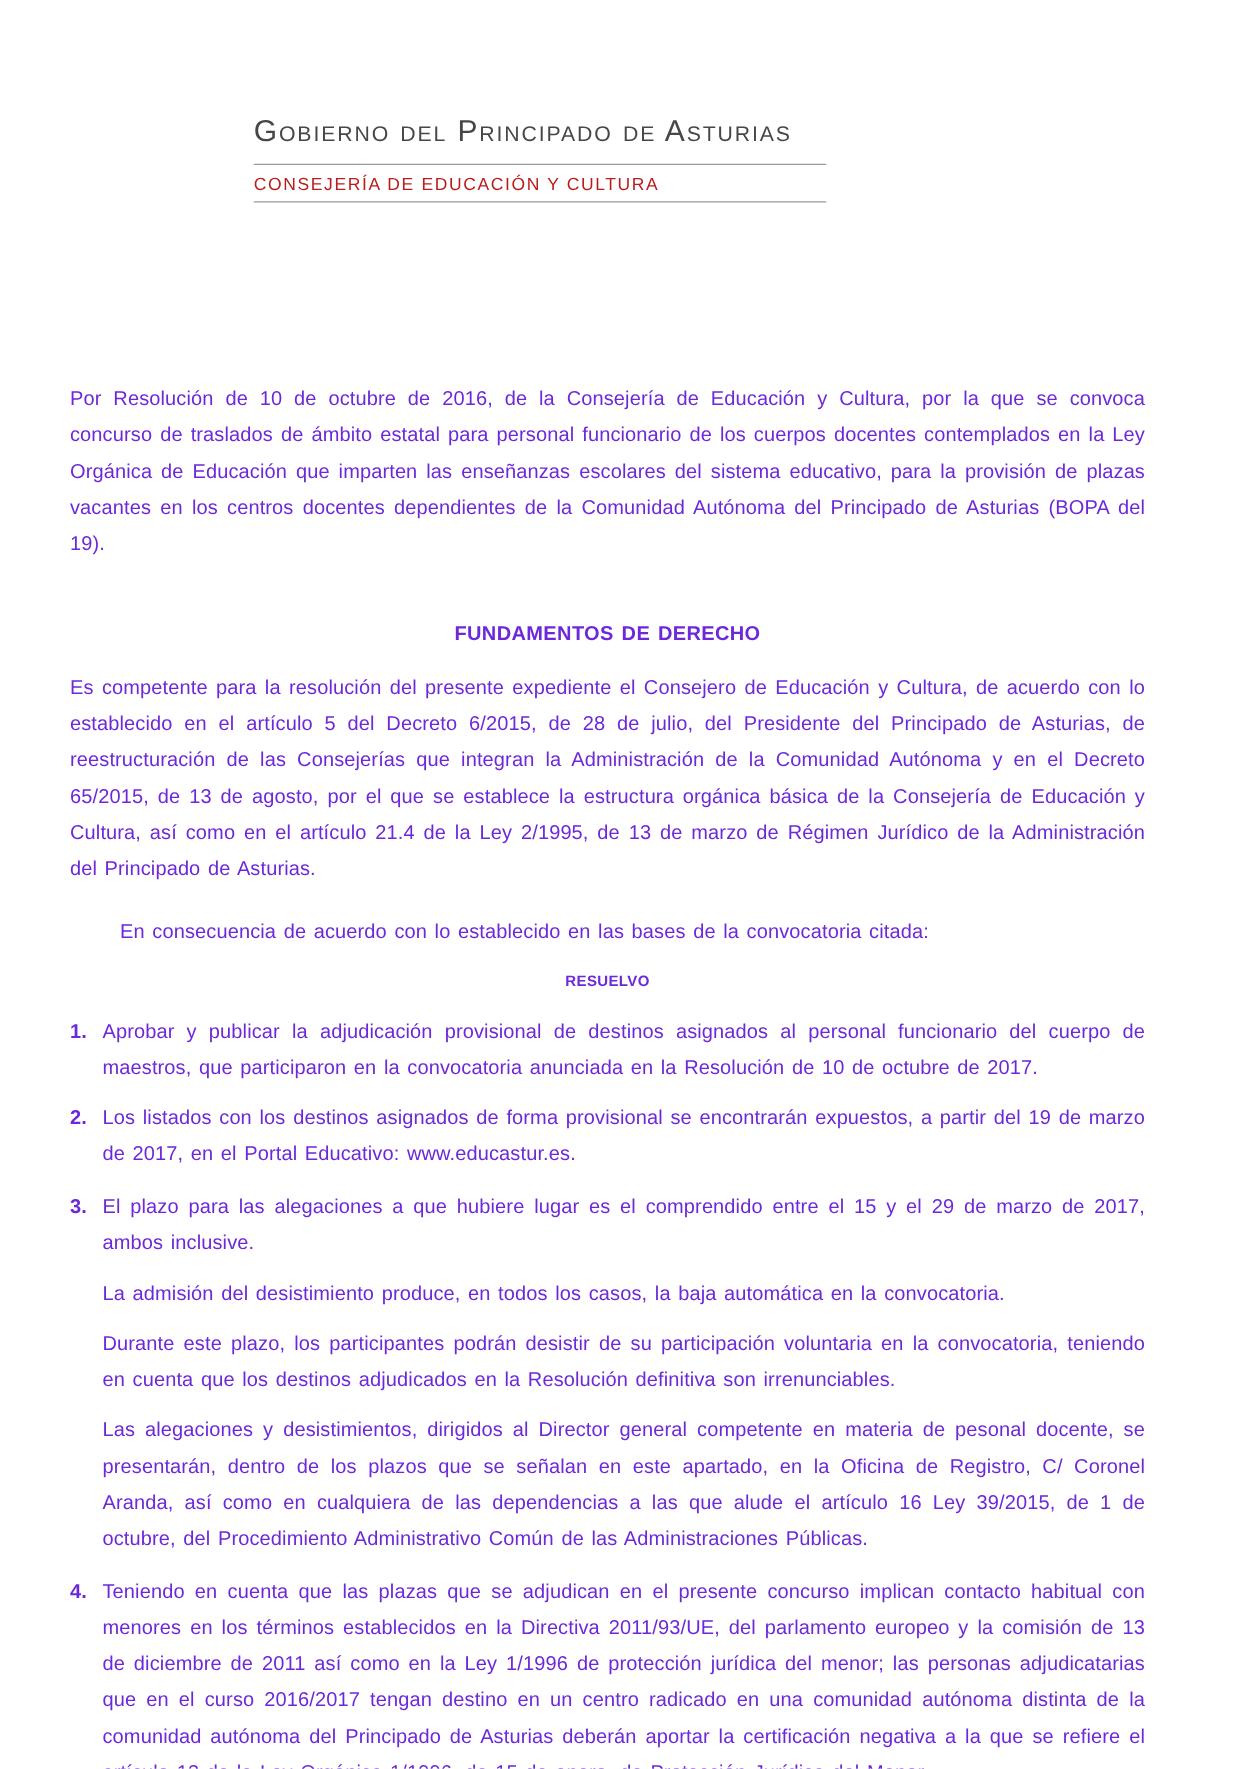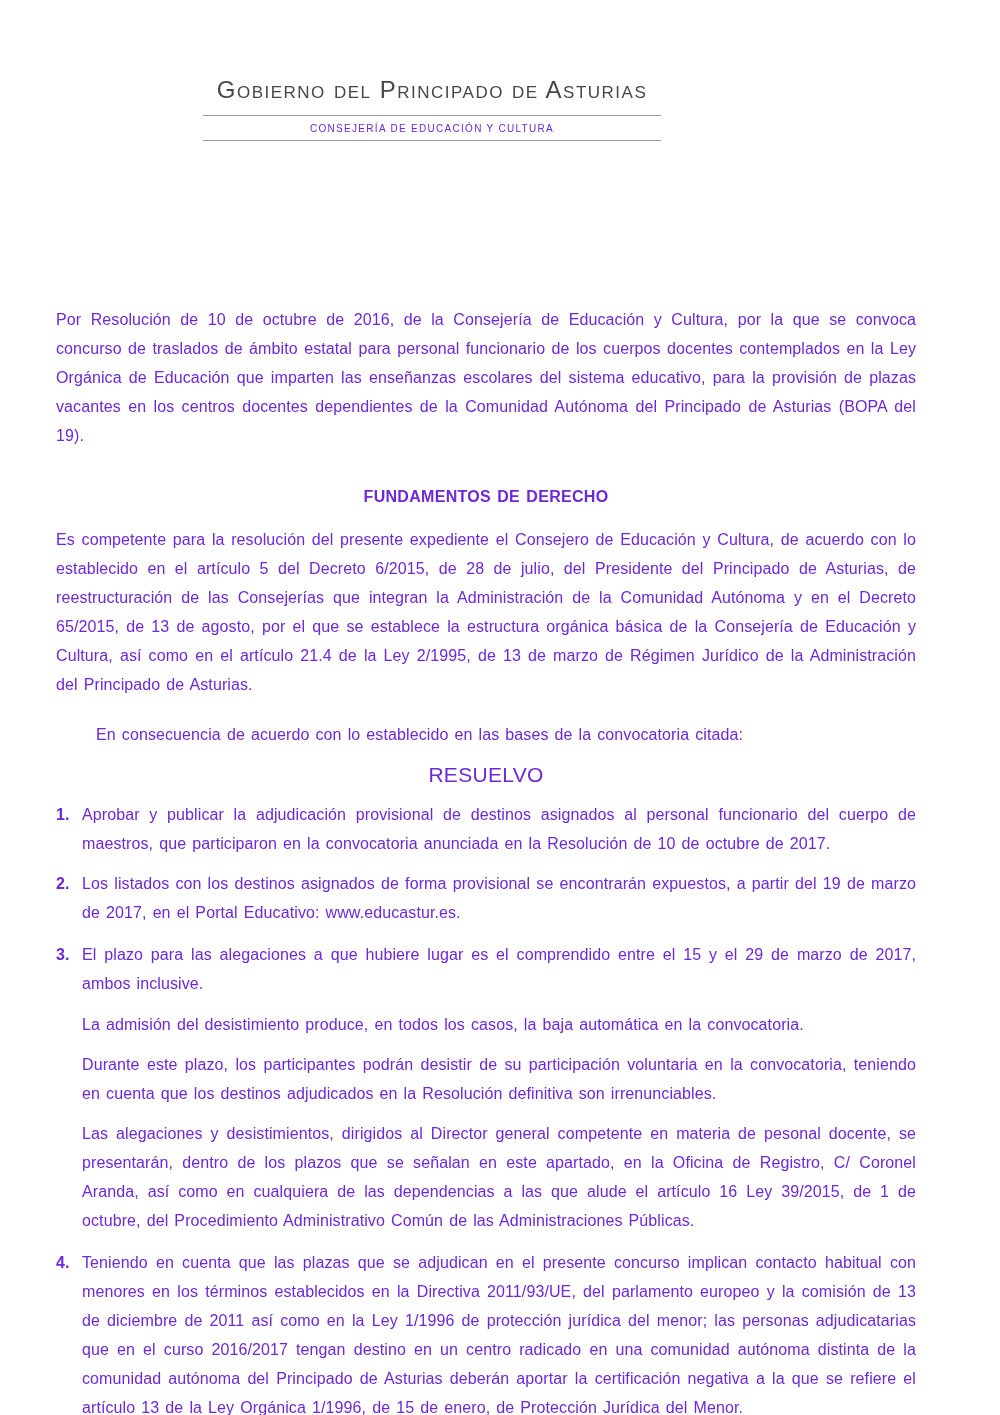--- a/index.html
+++ b/index.html
@@ -12,42 +12,41 @@
     overflow:hidden;
   }
   .page {
     position:absolute; inset:0;
     background:#ffffff;
   }
 
   
   .letterhead {
     position:absolute;
-    top:76px; left:203px; width:458px;
-    text-align:center;
+    top:92px; left:203px; width:458px;
     color:#454545;
   }
   .gov-title {
     font-family:"Liberation Sans", sans-serif;
     font-variant:small-caps;
     font-size:24px;
     letter-spacing:1.5px;
     color:#474747;
     white-space:nowrap;
   }
   .rule {
     height:0;
     border-top:1.5px solid #9a9a9a;
   }
   .rule-top { margin-top:11px; }
   .dept-title {
     font-family:"Liberation Sans", sans-serif;
-    font-size:10px;
+    font-size:14px;
     letter-spacing:1.3px;
-    color:#6d28d9;
+    color:#b91c1c;
     padding:7px 0 6px 0;
     white-space:nowrap;
   }
 
   
   .subject-box {
     position:absolute;
     top:196px; left:63px; width:440px;
     border-bottom:3.5px solid #1c1c1c;
     padding:0 2px 8px 8px;
@@ -74,22 +73,22 @@
   .doc-body p { text-align:justify; }
   .gap     { margin-top:11px; }
   .gap-md  { margin-top:13px; }
   .gap-lg  { margin-top:21px;margin-left:40px; }
 
   .center-head {
     text-align:center;
     font-size:16px;
     letter-spacing:0.3px;
   }
-  .center-head.bold { font-weight:normal; font-size:21px; }
-  .head-fundamentos { margin-top:32px; margin-bottom:14px; }
+  .center-head.bold { font-weight:bold; font-size:12px; }
+  .head-fundamentos { margin-top:43px; margin-bottom:14px; }
   .head-resuelvo    { margin-top:11px; margin-bottom:11px; }
 
   .item { display:flex; }
   .item-num {
     flex:0 0 26px; width:26px;
     font-weight:bold;
   }
   .item-body { flex:1; }
   .item-body .sub { margin-top:11px; }
   .item-body .sub-md { margin-top:12px; }

